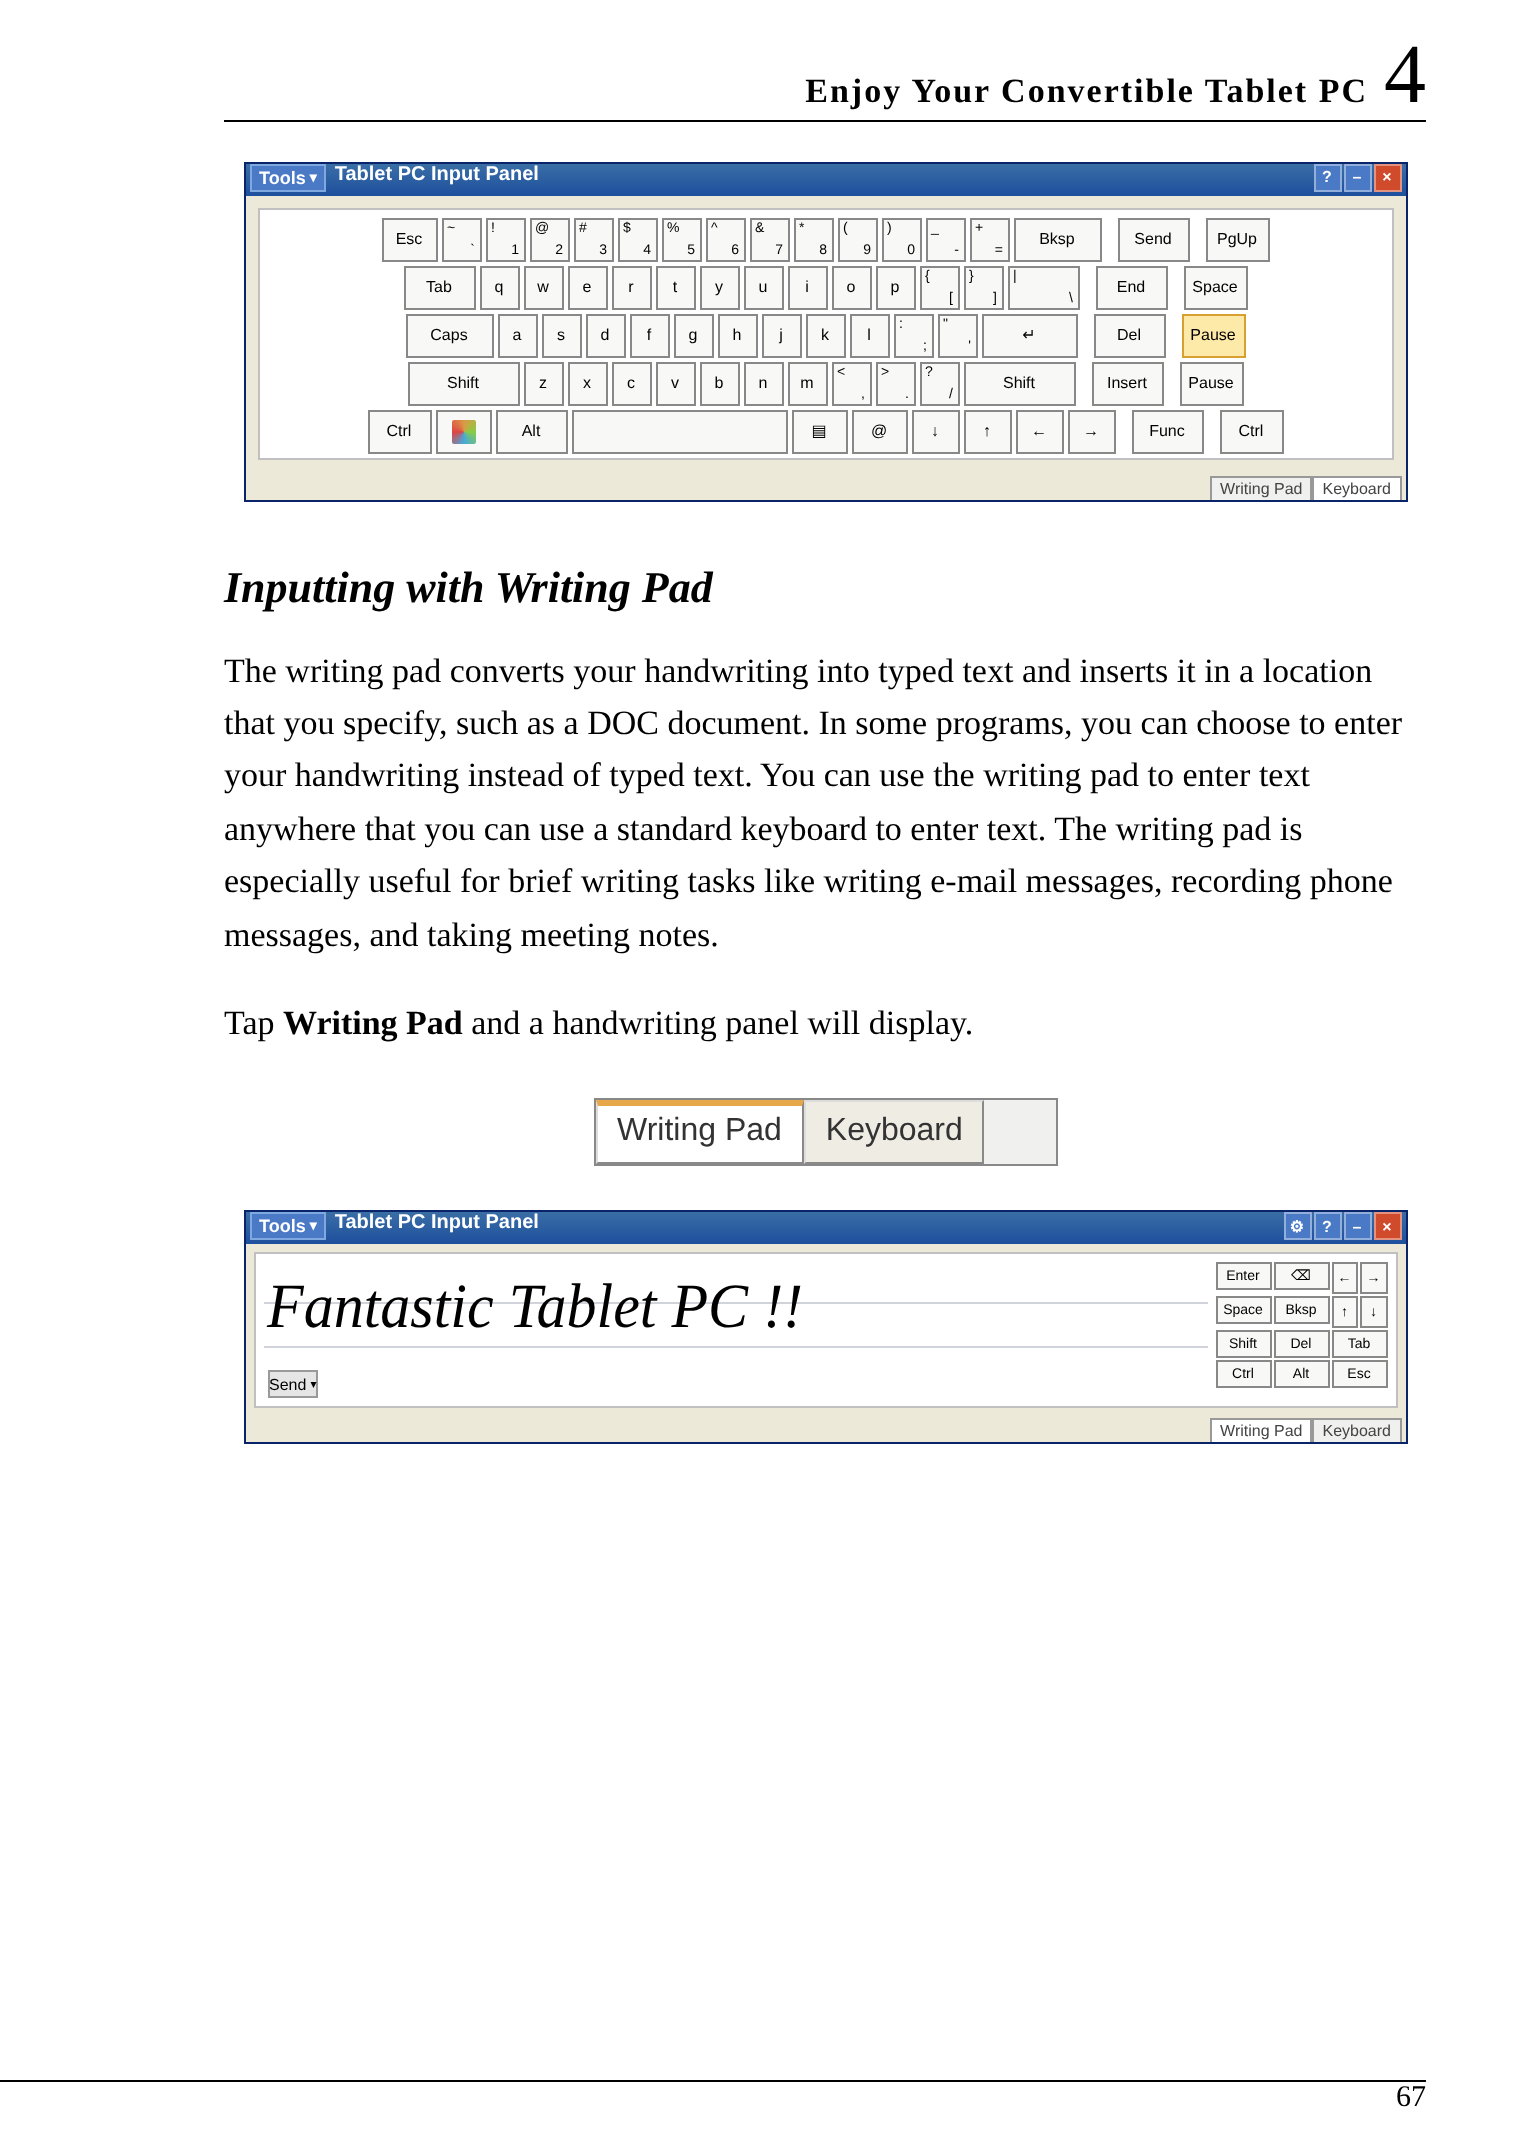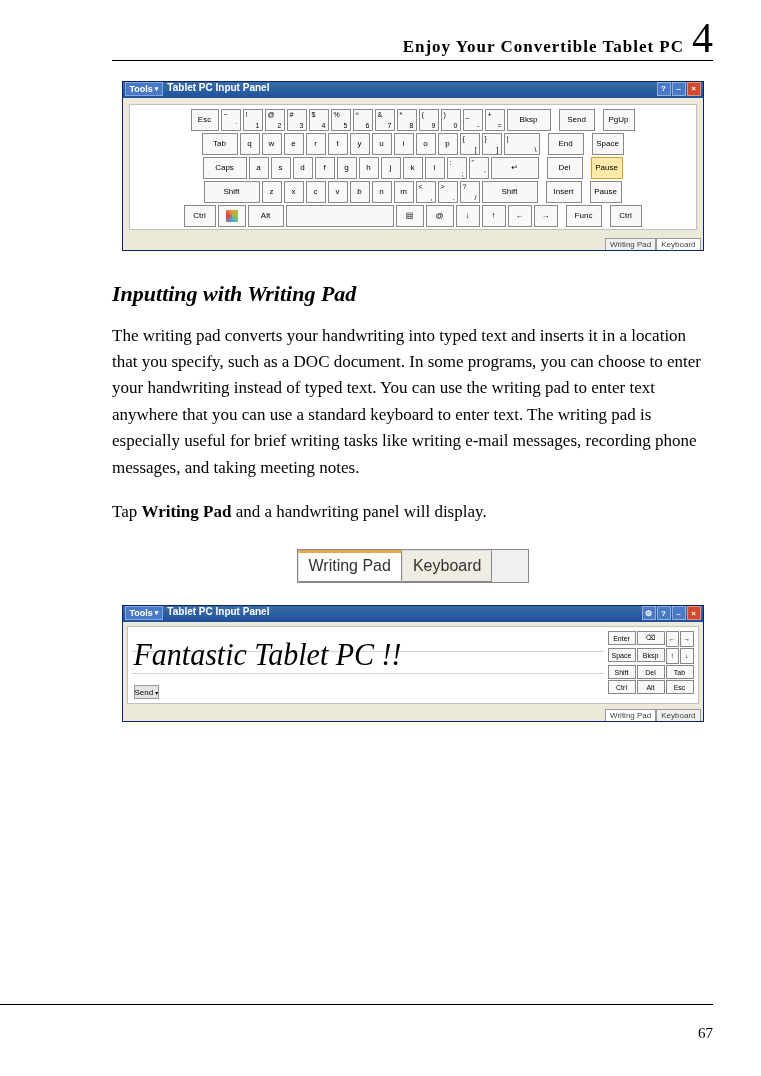--- a/index.html
+++ b/index.html
@@ -40,21 +40,21 @@
   .hw-area{flex:1;position:relative;height:68px}
   .hw-line{position:absolute;left:0;right:0;border-bottom:1px solid #d0d4da}
   .hw-text{font:italic 30px "Brush Script MT","Comic Sans MS",cursive;position:absolute;top:6px;left:2px;color:#000;white-space:nowrap;transform:scaleY(1.05)}
   .hw-send{position:absolute;left:2px;bottom:0;border:1px solid #999;background:#e5e5e5;font:8px Tahoma,sans-serif;padding:0 0;display:flex;align-items:center;gap:2px;height:12px}
   .hw-send::after{content:"▾";font-size:6px}
   .hw-keys{display:grid;grid-template-columns:repeat(3,28px);gap:1px;align-content:start}
   .hw-keys .key{height:14px;font-size:7px}
   .hw-keys .arrows{display:flex;gap:1px}
   .hw-keys .ar{border:1px solid #888;background:#f8f8f6;width:13px;height:14px;font-size:7px;display:flex;align-items:center;justify-content:center}
   .hw-tabs{display:flex;justify-content:flex-end;gap:0;padding:1px 2px 0 0}
-  .ftr{position:absolute;bottom:34px;left:0;right:48px;border-top:1px solid #000;text-align:right;padding-top:20px;font:15px Georgia,serif}
+  .ftr{position:absolute;bottom:18px;left:0;right:48px;border-top:1px solid #000;text-align:right;padding-top:0;font:15px Georgia,serif}
 </style>
 </head>
 <body>
 
 <div class="hdr">
   <span class="hdr-t">Enjoy Your Convertible Tablet PC</span>
   <span class="hdr-n">4</span>
 </div>
 
 <div class="kb-win">

